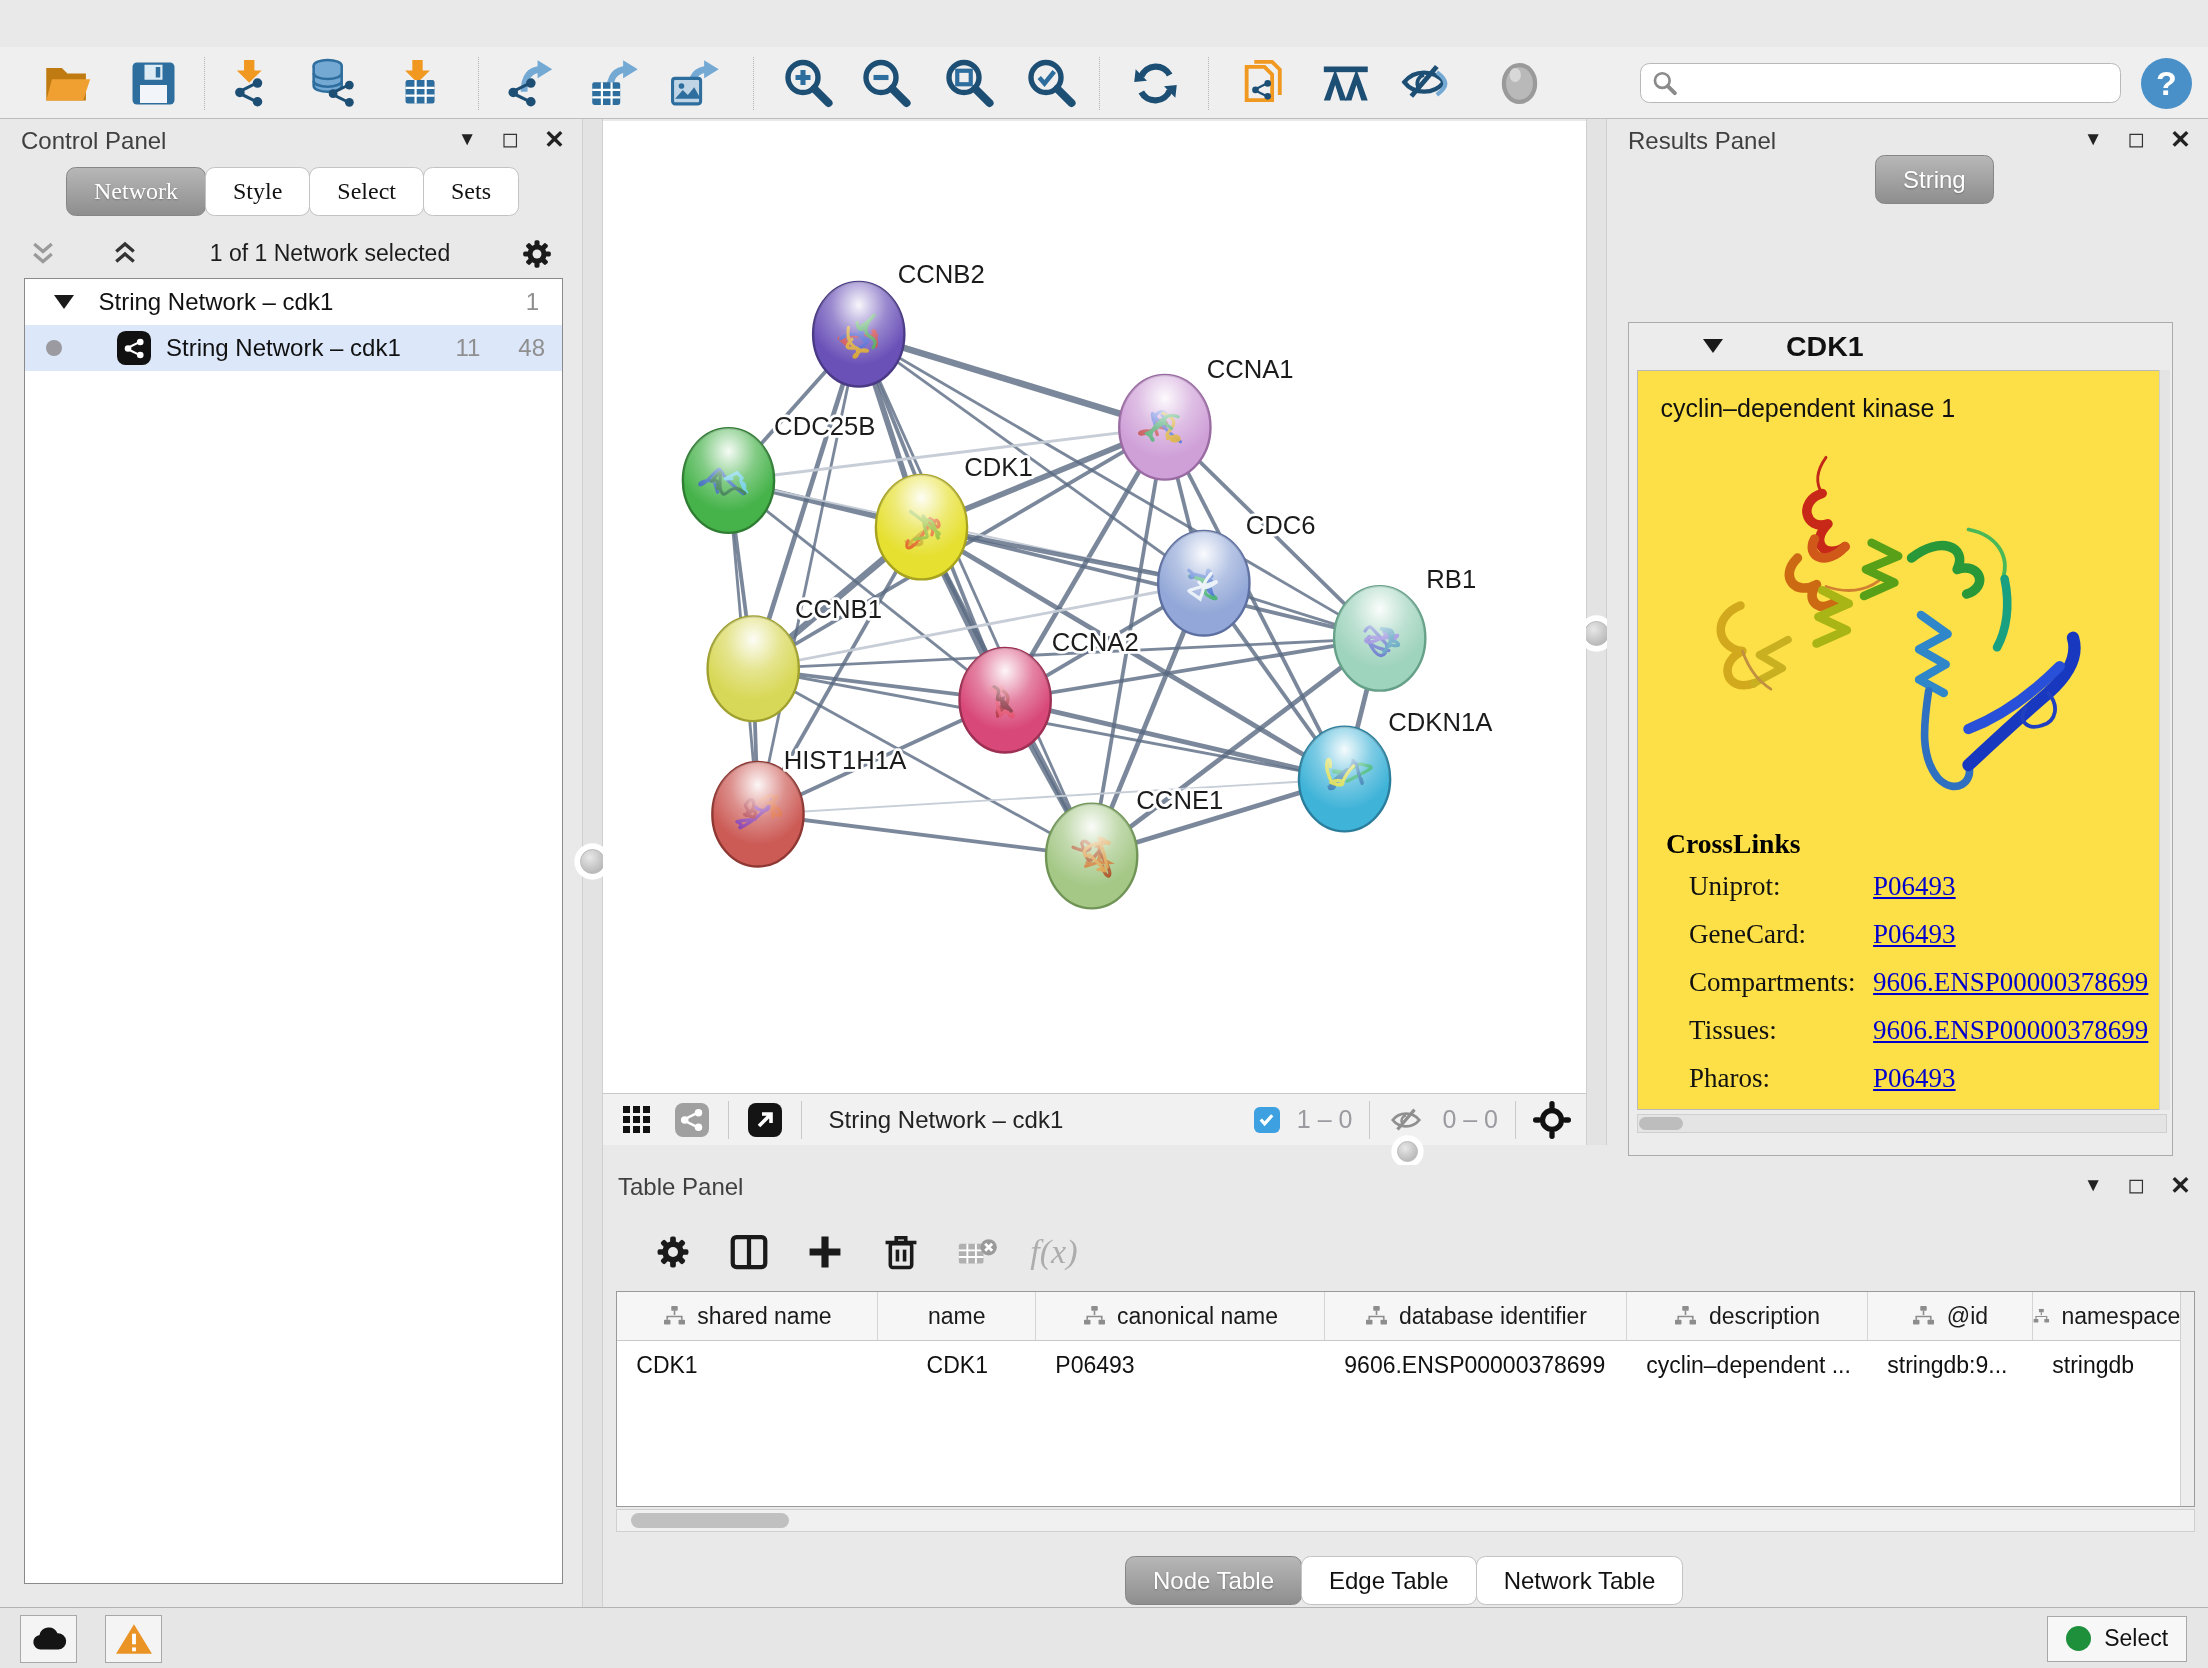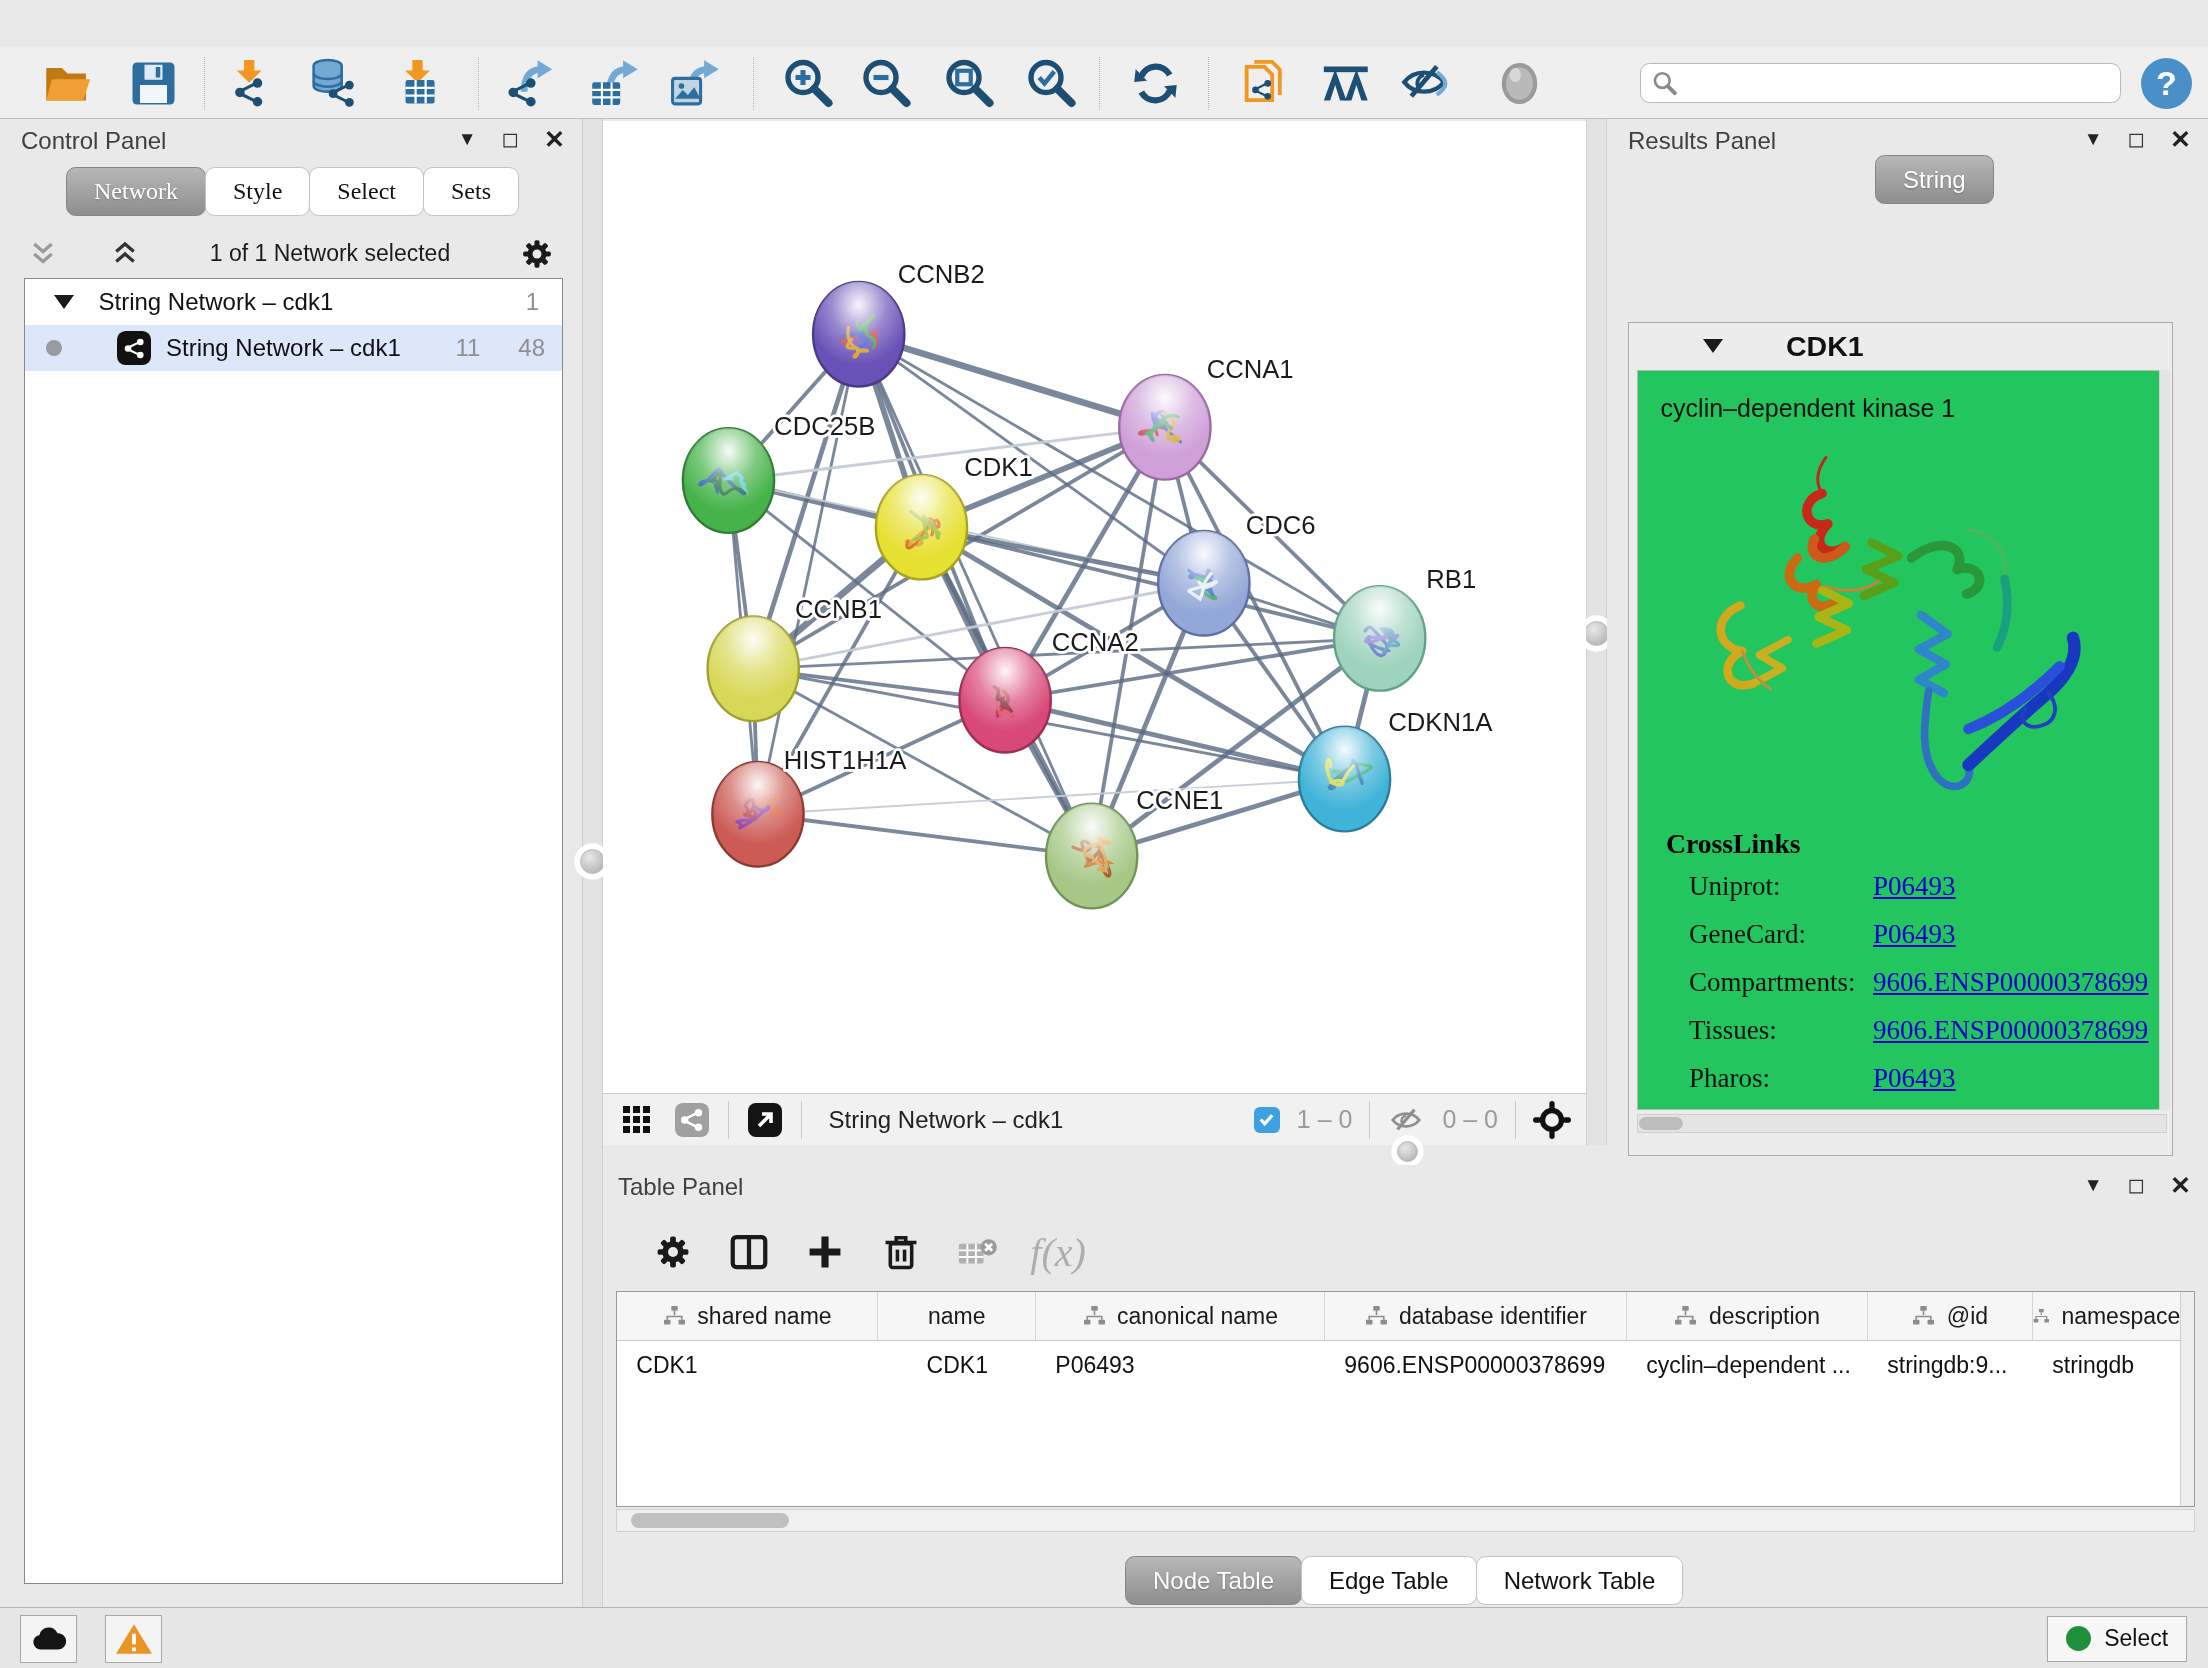--- a/index.html
+++ b/index.html
@@ -88,38 +88,38 @@
   .results-panel { position:absolute; left:1607px; top:119px; width:601px; height:1046px; background:#e9e9e9; }
   .rp-tab { position:absolute; left:249px; top:36px;margin-left:20px; }
   .rp-box1 { position:absolute; left:21px; top:84px; width:545px; height:111px; border:1px solid #ababab;
              background:#ececec; display:flex; align-items:center; justify-content:center; gap:32px; }
   .btn { background:#fff; border:1px solid #b5b5b5; border-radius:8.6px; font-size:24px; color:#111;
          padding:10.5px 28.5px; box-shadow:0 1px 1px rgba(0,0,0,.08); }
   .rp-box2 { position:absolute; left:21px; top:203px; width:545px; height:834px; border:1px solid #ababab; background:#ececec; }
   .rp-gene-head { height:46px; display:flex; align-items:center; }
   .rp-gene-head .tri-exp { margin-left:74px; }
   .rp-gene { font-size:28.5px; font-weight:bold; color:#111; margin-left:63px; }
-  .rp-content { position:absolute; left:7.6px; top:47px; width:530px; height:740px; background:#22c55e; border:1px solid #b8b8b8; overflow:hidden; }
+  .rp-content { position:absolute; left:7.6px; top:47px; width:530px; height:740px; background:#fde047; border:1px solid #b8b8b8; overflow:hidden; }
   .rp-desc { font-size:25px; color:#111; padding:23px 0 0 23px; }
   .protein { display:block; margin:21px auto 0 auto; }
   .crosslinks { font-family:"Liberation Serif", serif; padding-left:28.5px; margin-top:3.8px; }
   .crosslinks .clt { font-size:27.6px; font-weight:bold; color:#000; margin-bottom:11.4px; }
   .cl-row { display:flex; font-size:27px; margin-bottom:17px; }
   .cl-row .cl-label { width:207px; padding-left:23px; color:#111; }
   .cl-row a { color:#0000cc; text-decoration:underline; }
   .rp-vscroll { position:absolute; right:1.9px; top:47px; width:11.4px; height:740px; background:#e4e4e4; border-left:1px solid #cfcfcf; }
   .rp-hscroll { position:absolute; left:7.6px; top:791px; width:530px; height:19px; background:#e4e4e4; border:1px solid #cfcfcf; }
   .rp-hscroll .thumb { position:absolute; left:1.9px; top:1.9px; width:44px; height:13.3px; background:#bdbdbd; border-radius:6.7px; }
 
   
   .table-panel { position:absolute; left:603px; top:1165px; width:1605px; height:442px; background:#e9e9e9; }
   .tp-toolbar { position:absolute; left:13.3px; top:51px; width:1579px; height:72px; background:#e9e9e9; display:flex;
                 align-items:center; gap:30px; padding-left:34px; }
   .tp-toolbar .ico { width:46px; height:46px; display:flex; align-items:center; justify-content:center; }
-  .fx { font-family:"Liberation Serif", serif; font-style:italic; font-size:40px; color:#adadad; }
+  .fx { font-family:"Liberation Serif", serif; font-style:italic; font-size:34px; color:#adadad; }
   .tp-table { position:absolute; left:13.3px; top:126px; width:1579px; height:216px; background:#fff; border:1px solid #9a9a9a; }
   .tp-hrow { display:flex; height:49px; background:#f6f6f6; border-bottom:1px solid #c9c9c9; }
   .tp-th { display:flex; align-items:center; justify-content:center; gap:11.4px; font-size:23px; color:#1a1a1a;
            border-right:1px solid #d4d4d4; overflow:hidden; white-space:nowrap; }
   .tp-drow { display:flex; height:48px; }
   .tp-td { display:flex; align-items:center; padding-left:19px; font-size:23px; color:#111; overflow:hidden; white-space:nowrap; }
   .tp-td.center { justify-content:center; padding-left:0; }
   .tp-vscroll { position:absolute; right:0; top:0; width:14.3px; height:214px; background:#ededed; border-left:1px solid #cfcfcf; }
   .tp-hscroll { position:absolute; left:13.3px; top:344px; width:1579px; height:23px; background:#f0f0f0; border:1px solid #d0d0d0; }
   .tp-hscroll .thumb { position:absolute; left:13.3px; top:2.9px; width:158px; height:15px; background:#c0c0c0; border-radius:7.6px; }

